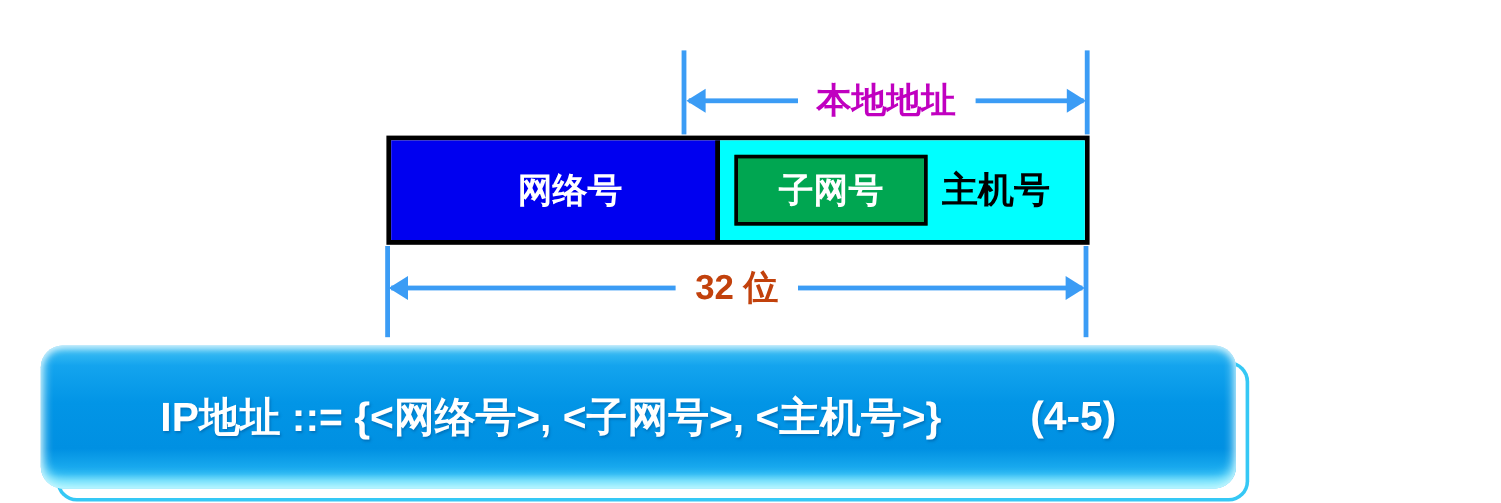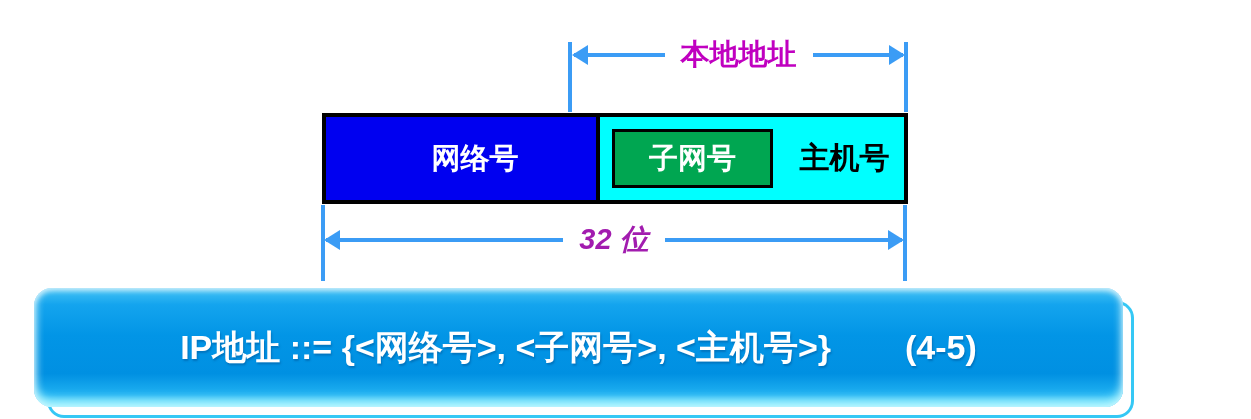--- a/index.html
+++ b/index.html
@@ -23,21 +23,21 @@
   .guide.bl { left: 321px; top: 205px; height: 76px; }
   .guide.br { left: 903px; top: 205px; height: 76px; }
 
   
   .measure {
     position: absolute;
     display: flex;
     align-items: center;
     height: 34px;
   }
-  .measure.top    { left: 574px; top: 38px;  width: 329px; }
+  .measure.top    { left: 574px; top: 67px;  width: 329px; }
   .measure.bottom { left: 326px; top: 223px; width: 576px; }
   .measure .line {
     flex: 1;
     height: 4px;
     background: #3b9cf5;
     position: relative;
   }
   .measure .line.left::before {
     content: "";
     position: absolute;
@@ -54,21 +54,21 @@
     border-bottom: 10px solid transparent;
     border-left: 16px solid #3b9cf5;
   }
   .measure .mlabel {
     padding: 0 16px;
     font-size: 29px;
     font-weight: bold;
     white-space: nowrap;
   }
   .measure.top .mlabel    { color: #c000c0; }
-  .measure.bottom .mlabel { color: #a21caf; font-style: italic; }
+  .measure.bottom .mlabel { color: #c2410c; }
 
   
   .addr-bar {
     position: absolute;
     left: 322px; top: 113px;
     width: 586px; height: 91px;
     box-sizing: border-box;
     border: 4px solid #000000;
     display: flex;
   }
@@ -100,31 +100,30 @@
     border: 3px solid #000000;
     display: flex;
     align-items: center;
     justify-content: center;
     color: #ffffff;
     font-size: 29px;
     font-weight: bold;
   }
   .host-label {
     flex: 1;
-    text-align: center;
     color: #000000;
     font-size: 30px;
     font-weight: bold;
   }
 
   
   .banner {
     position: absolute;
     left: 34px; top: 288px;
-    width: 1089px; height: 119px;
+    width: 996px; height: 119px;
     border-radius: 18px;
     background: linear-gradient(180deg,
       #45c4f5 0%, #14a4ee 14%, #0295e6 40%,
       #0090e2 72%, #21b2f2 90%, #7ee2fd 100%);
     box-shadow:
       inset 0 3px 5px rgba(255,255,255,0.55),
       inset 4px 0 7px rgba(255,255,255,0.35),
       inset -4px 0 7px rgba(255,255,255,0.25),
       inset 0 -8px 10px rgba(160,245,255,0.85),
       12px 12px 0 -4px #ffffff,

